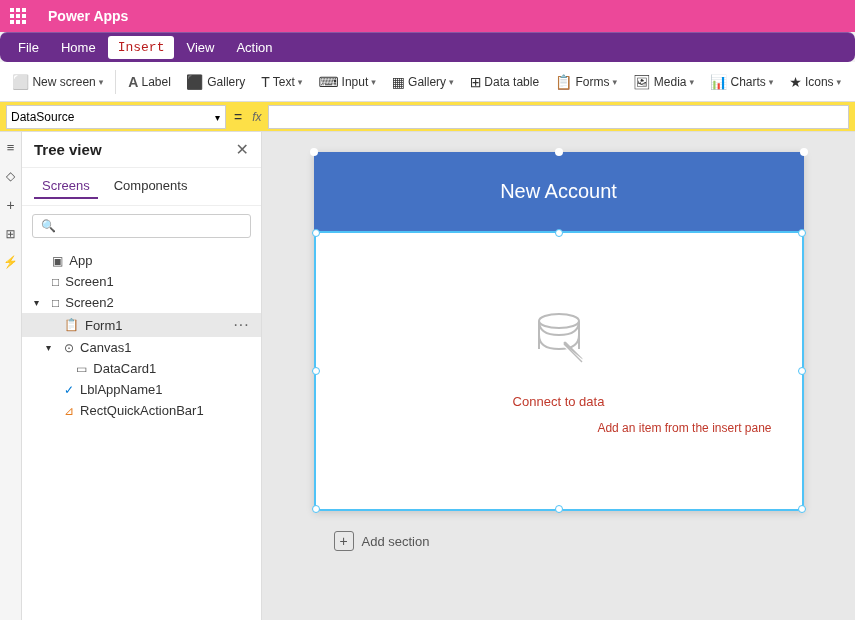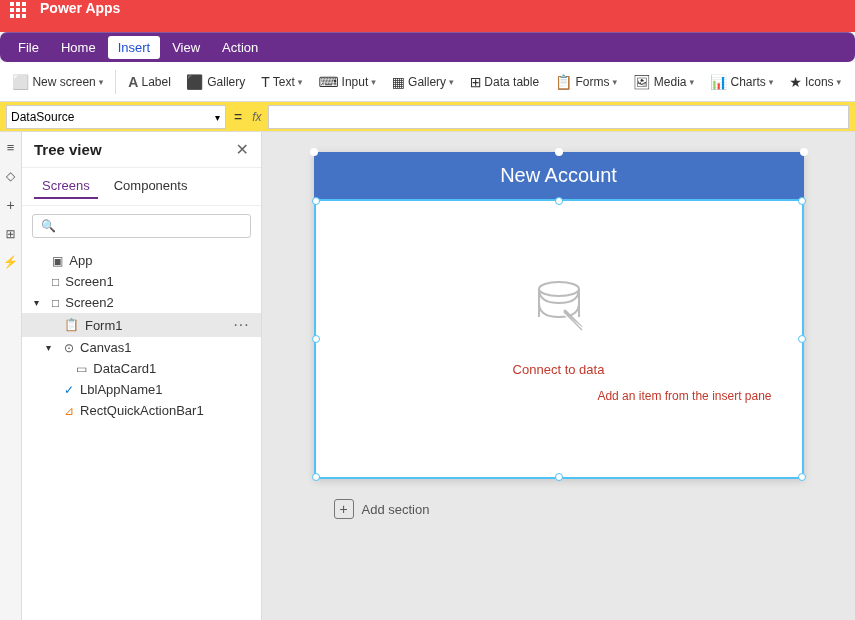--- a/index.html
+++ b/index.html
@@ -1,34 +1,34 @@
 <!DOCTYPE html>
 <html><head>
   <meta charset="utf-8">
   <style>
     * { box-sizing: border-box; margin: 0; padding: 0; font-family: 'Segoe UI', Arial, sans-serif; }
     body { width: 855px; height: 620px; overflow: hidden; background: #f3f3f3; }
 
     
     #title-bar {
-      display: flex; 
-      background: #ef4444; height: 32px; padding: 0 8px; gap: 12px;
+      display: flex; align-items: center;
+      background: #ec4899; height: 32px; padding: 0 8px; gap: 20px;
     }
     #app-grid-icon { display: flex; align-items: center; justify-content: center; width: 20px; height: 20px; }
     #app-name { color: white; font-size: 14px; font-weight: 600; }
 
     
     #menu-bar {
       display: flex; align-items: center;
       background: #6b2d8b; height: 30px; padding: 0 8px; gap: 2px; border-top: 1px solid rgba(255,255,255,0.2); border-radius: 7px;
     }
     .menu-item {
       color: white; font-size: 13px; padding: 4px 10px; cursor: pointer; border-radius: 3px;
     }
-    .menu-item.active { background: white; color: #1d4ed8; }
+    .menu-item.active { background: white; color: #b91c1c; font-family: Liberation Mono, monospace; }
 
     
     #toolbar {
       display: flex; align-items: center;
       background: white; height: 40px; padding: 0 6px; gap: 4px;
       border-bottom: 1px solid #ddd; flex-wrap: nowrap; overflow: hidden;
     }
     .toolbar-btn {
       display: flex; align-items: center; gap: 3px;
       font-size: 12px; color: #333; padding: 4px 6px; cursor: pointer;
@@ -99,21 +99,21 @@
       align-items: center; overflow: auto; padding: 20px;
     }
     #canvas-container {
       position: relative; width: 490px; background: white;
       box-shadow: 0 2px 8px rgba(0,0,0,0.15);
     }
 
     
     #form-header {
       background: #4472c4; color: white; text-align: center;
-      padding: 12px; font-size: 20px; font-weight: 500; position: relative;
+      padding: 28px; font-size: 20px; font-weight: 500; position: relative;
     }
     .handle-dot {
       position: absolute; width: 8px; height: 8px;
       background: white; border-radius: 50%;
     }
 
     
     #form-body {
       min-height: 280px; border: 2px solid #4fc3f7; position: relative;
       display: flex; flex-direction: column; align-items: center; justify-content: center;

